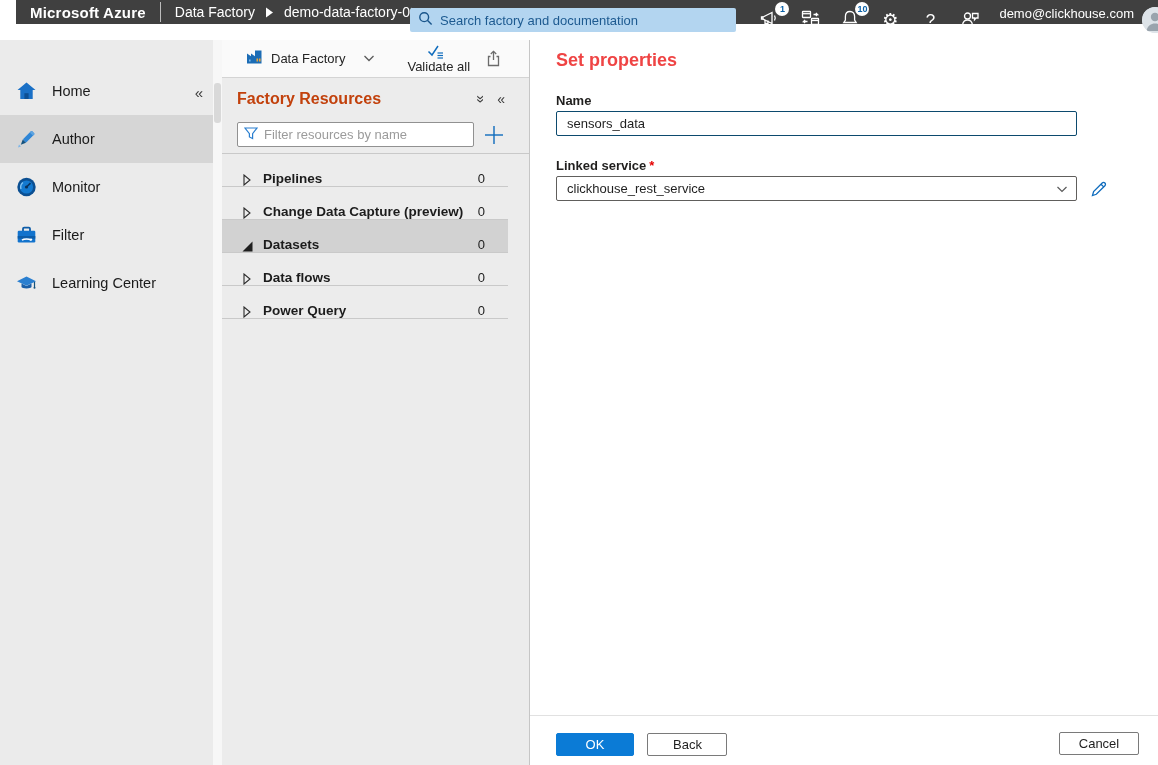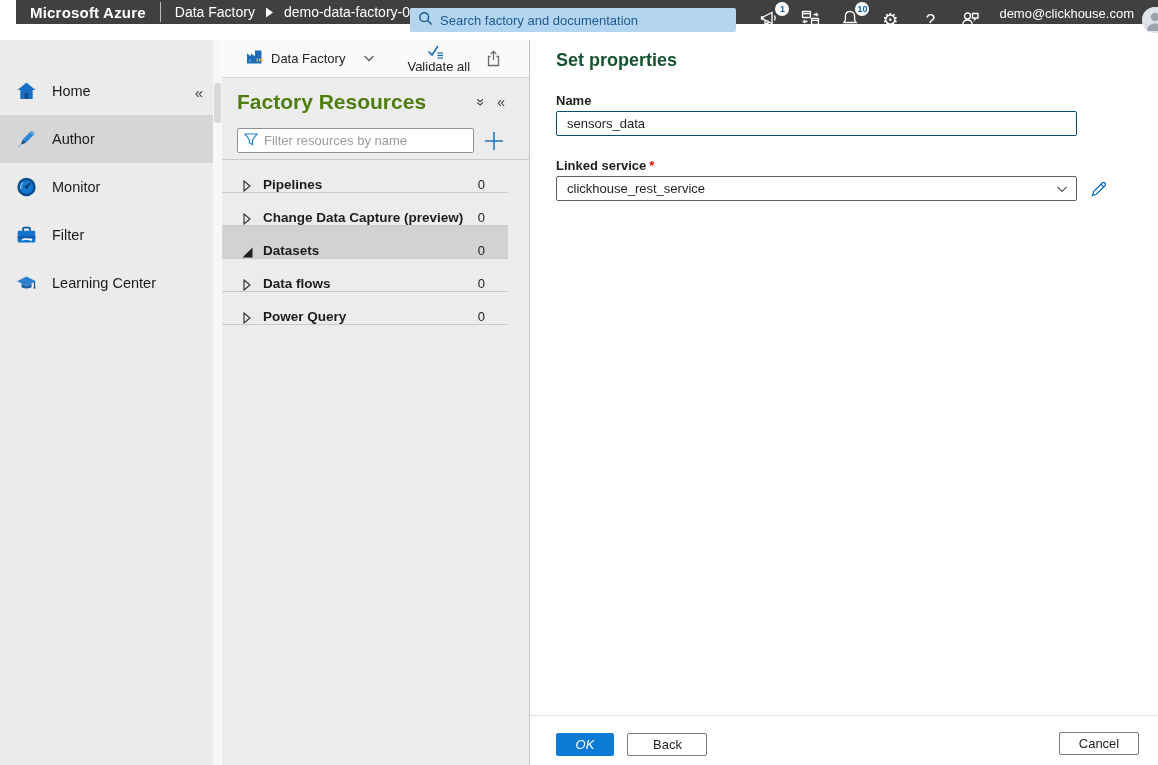--- a/index.html
+++ b/index.html
@@ -48,21 +48,21 @@
   .middle { position:absolute; top:40px; left:222px; width:308px; bottom:0; background:#ececec;
             border-right:1px solid #c6c6c6; }
   .mid-toolbar { height:38px; background:#fafafa; border-bottom:1px solid #d4d4d4; display:flex;
                  align-items:center; padding-left:24px; }
   .mt-label { font-size:13px; color:#252525; margin-left:8px; }
   .mt-chevron { margin-left:18px; display:inline-flex; cursor:pointer; }
   .mt-validate { display:flex; align-items:center; margin-left:26px; cursor:pointer;flex-direction:column; }
   .mt-validate .mt-label { margin-left:6px; }
   .mt-share { margin-left:16px; display:inline-flex; cursor:pointer; }
   .res-header { margin:12px 24px 0 15px; display:flex; align-items:center; }
-  .res-title { font-size:21px; font-weight:700; color:#4d7c0f; flex:1; }
+  .res-title { font-size:16px; font-weight:700; color:#c2410c; flex:1; }
   .chev { color:#3a3a3a; font-size:14px; cursor:pointer; display:inline-block; }
   .chev-dd { transform:rotate(-90deg); margin-right:14px; }
   .filter-row { margin:14px 0 6px 15px; display:flex; align-items:center; }
   .filter-box { width:237px; height:25px; background:#fff; border:1px solid #919191; border-radius:2px;
                 display:flex; align-items:center; padding-left:6px; }
   .filter-box input { border:none; outline:none; background:transparent; font-size:13px; margin-left:6px;
                       width:190px; color:#333; font-family:"Liberation Sans",sans-serif; }
   .filter-box input::placeholder { color:#9b9b9b; }
   .add-btn { margin-left:9px; display:inline-flex; cursor:pointer; }
   .tree { margin-top:4px; border-top:1px solid #c9c9c9; }
@@ -70,36 +70,36 @@
               border-bottom:1px solid #c9c9c9; width:286px; cursor:pointer; }
   .tree-row.selected { background:#d2d2d2; }
   .caret { width:12px; display:flex; justify-content:center; }
   .tree-label { margin-left:10px; font-size:13.5px; font-weight:700; color:#1c1c1c; flex:1;
                 white-space:nowrap; }
   .tree-count { font-size:13px; color:#1c1c1c; }
 
   
   .main { position:absolute; top:40px; left:530px; right:0; bottom:0; background:#fff; }
   .main-inner { padding:10px 26px 0 26px; }
-  .panel-title { font-size:18px; font-weight:700; color:#14532d; line-height:21px; }
+  .panel-title { font-size:18px; font-weight:700; color:#ef4444; line-height:21px; }
   .field-label { margin-top:22px; font-size:13px; font-weight:700; color:#201f1e; line-height:15px; }
   .req { color:#e50000; margin-left:3px; font-weight:700; }
   .text-input { margin-top:3px; width:521px; height:25px; border:1px solid #0c4a6e; border-radius:2px;
                 font-size:13px; padding:0 10px; color:#1f1f1f; display:block;
                 font-family:"Liberation Sans",sans-serif; outline:none; background:#fff; }
   .select-row { margin-top:3px; display:flex; align-items:center; }
   .select-box { width:521px; height:25px; border:1px solid #605e5c; border-radius:2px; background:#fff;
                 display:flex; align-items:center; padding:0 8px 0 10px; cursor:pointer; }
   .select-value { font-size:13px; color:#1f1f1f; flex:1; }
   .edit-pencil { margin-left:13px; display:inline-flex; cursor:pointer; }
   .main-footer { position:absolute; left:0; right:0; bottom:0; height:50px; background:#fff;
                  border-top:1px solid #e1e1e1; padding:17px 0 0 26px; }
   .btn { height:23px; font-size:13px; border-radius:2px; cursor:pointer;
          font-family:"Liberation Sans",sans-serif; }
-  .btn-primary { width:58px; background:#0b7bd6; color:#fff; border:1px solid #0b7bd6;font-style:italic; }
+  .btn-primary { width:78px; background:#0b7bd6; color:#fff; border:1px solid #0b7bd6; }
   .btn-secondary { width:80px; background:#fff; color:#1f1f1f; border:1px solid #7a7a7a; margin-left:9px; }
   .btn-cancel { position:absolute; right:19px; top:16px; width:80px; background:#fff; color:#1f1f1f;
                 border:1px solid #7a7a7a; margin-left:0; }
 </style>
 </head>
 <body>
 
 <div class="topbar">
   <div class="brand">Microsoft Azure</div>
   <div class="tb-divider"></div>

